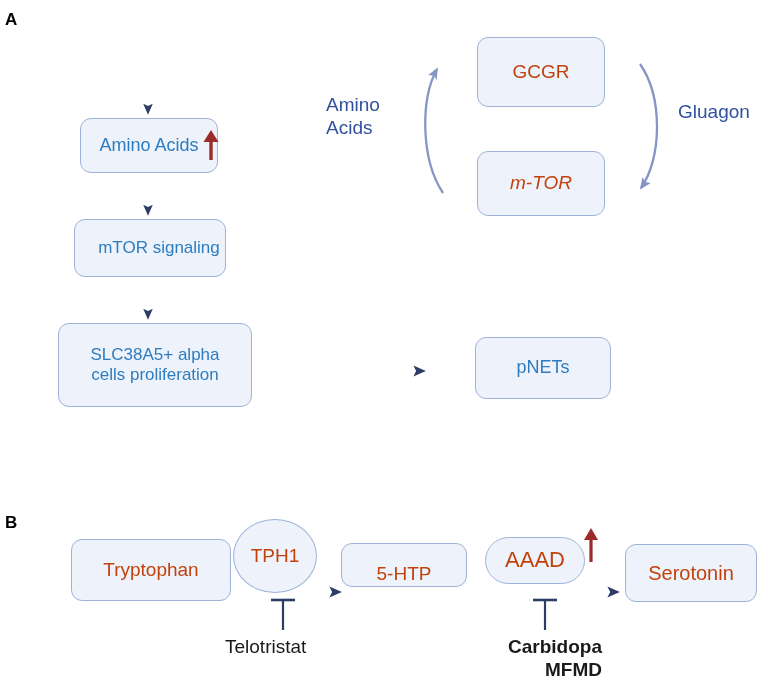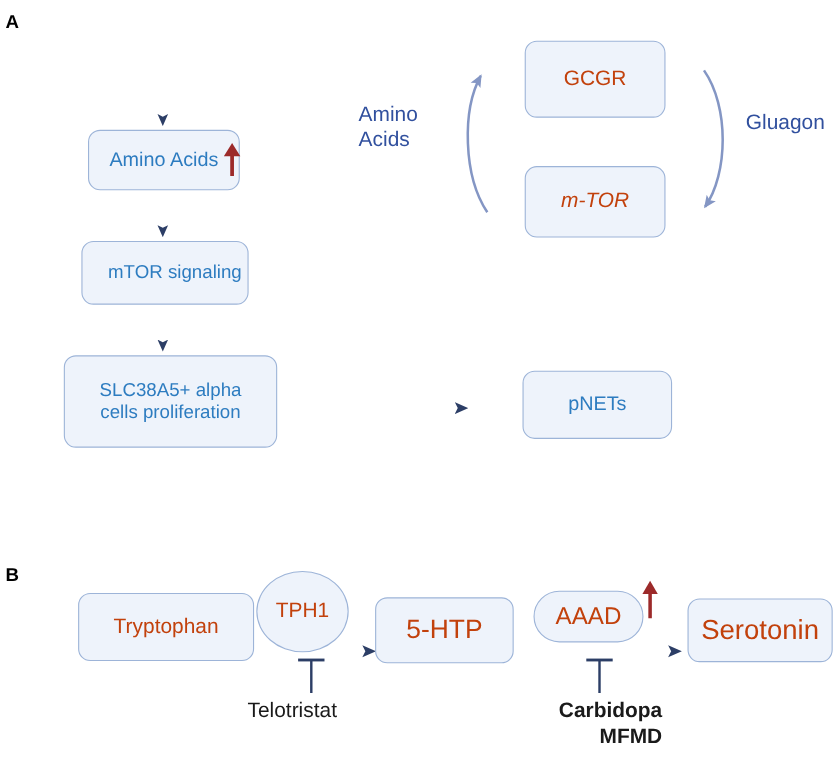--- a/index.html
+++ b/index.html
@@ -162,33 +162,33 @@
   <div class="node black-text" style="left:71px; top:539px; width:160px; height:62px; font-size:19px;">
     <span class="label">Tryptophan</span>
   </div>
 
   <div class="node ellipse black-text" style="left:233px; top:519px; width:84px; height:74px; font-size:19px;">
     <span class="label">TPH1</span>
   </div>
 
   <div class="free-label black" style="left:225px; top:636px; font-size:19px;">Telotristat</div>
 
-  <div class="node black-text" style="left:341px; top:543px; width:126px; height:60px; font-size:24px;">
+  <div class="node black-text" style="left:341px; top:543px; width:126px; height:44px; font-size:19px;align-items:flex-end;">
     <span class="label">5-HTP</span>
   </div>
 
   <div class="node pill black-text" style="left:485px; top:537px; width:100px; height:47px; font-size:22px;">
     <span class="label">AAAD</span>
   </div>
 
   <svg class="red-arrow-svg" style="left:582px; top:527px;" width="18" height="36" viewBox="0 0 18 36" xmlns="http://www.w3.org/2000/svg">
     <line x1="9" y1="35" x2="9" y2="10" stroke="#9c2a2a" stroke-width="3.2"></line>
     <path d="M 9 1 L 16 13 L 2 13 Z" fill="#9c2a2a"></path>
   </svg>
 
   <div class="free-label black" style="left:490px; top:636px; font-size:19px; text-align:right; width:112px;font-weight:bold;">Carbidopa
 MFMD</div>
 
-  <div class="node black-text" style="left:625px; top:544px; width:132px; height:58px; font-size:25px;">
+  <div class="node black-text" style="left:625px; top:544px; width:132px; height:58px; font-size:20px;">
     <span class="label">Serotonin</span>
   </div>
 
 </div>
 
 </body></html>

